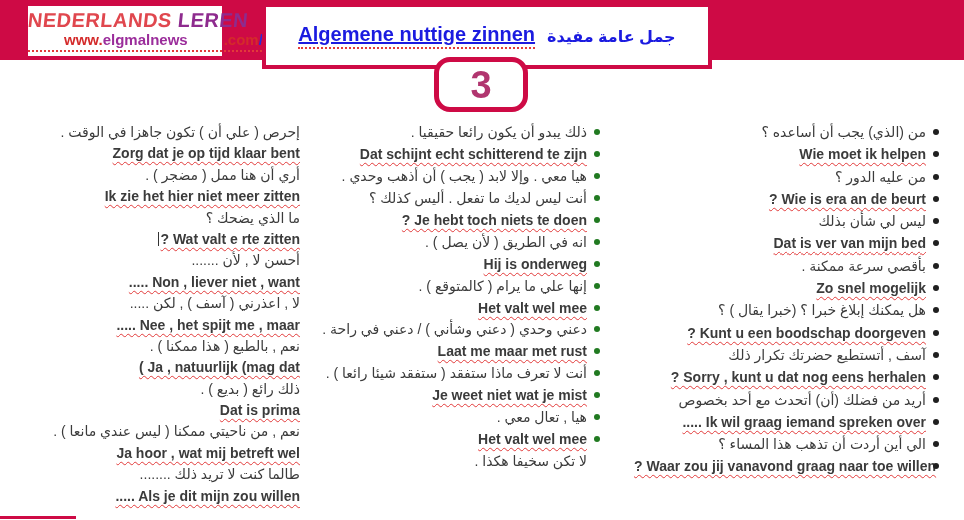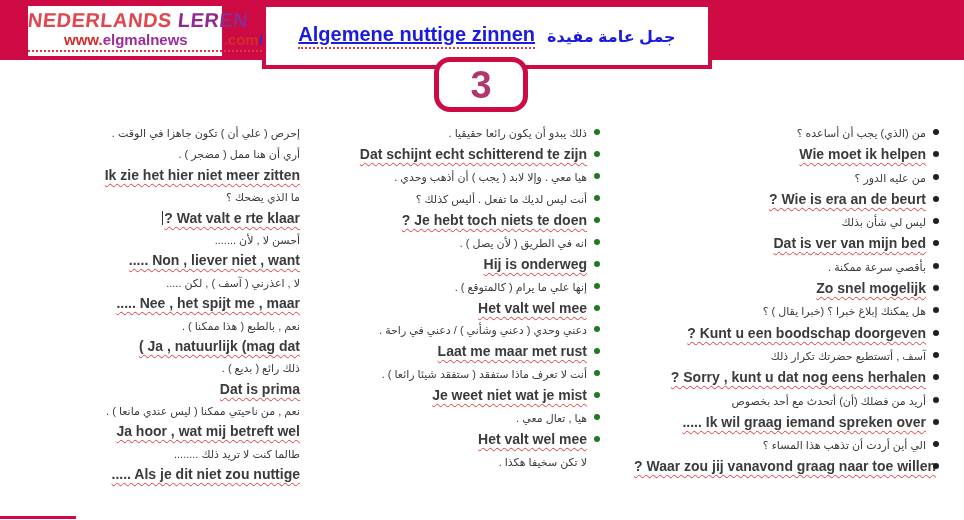--- a/index.html
+++ b/index.html
@@ -34,21 +34,21 @@
   
   .col{position:absolute;top:122px;}
   .col-right{right:22px;width:308px;}
   .col-middle{left:325px;width:278px;}
   .col-left{left:8px;width:298px;}
   .line{position:relative;text-align:right;white-space:nowrap;line-height:20px;}
   .col-right .line{height:22.3px;padding-right:16px;}
   .col-middle .line{height:21.95px;padding-right:16px;text-align:right;}
   .col-left .line{height:21.4px;padding-right:6px;}
   .bullet{position:absolute;right:3px;top:7px;width:6px;height:6px;border-radius:50%;}
-  .ar .txt{color:var(--text-dark,#3B3B3B);font-size:11px;margin-left:35px;}
+  .ar .txt{color:var(--text-dark,#3B3B3B);font-size:14px;margin-left:35px;}
   .nl .txt{color:var(--text-dark,#3B3B3B);font-size:14px;font-weight:bold;
            text-decoration:underline;text-decoration-style:wavy;
            text-decoration-color:var(--squiggle-red,#E23A3A);text-decoration-thickness:1px;
            text-underline-offset:3px;}
   .caret{display:inline-block;width:1.5px;height:14px;background:#333;vertical-align:-2px;margin-right:1px;}
 
   .bottom-line{position:absolute;left:0;top:516px;width:76px;height:3px;background:var(--crimson,#CE0A45);}
 </style>
 </head>
 <body>
@@ -106,33 +106,34 @@
       <div class="line ar" dir="rtl"><span class="txt">دعني وحدي ( دعني وشأني ) / دعني في راحة .</span><span class="bullet" style="background: rgb(33, 122, 33);"></span></div>
       <div class="line nl" dir="ltr"><span class="txt">Laat me maar met rust</span><span class="bullet" style="background: rgb(33, 122, 33);"></span></div>
       <div class="line ar" dir="rtl"><span class="txt">أنت لا تعرف ماذا ستفقد ( ستفقد شيئا رائعا ) .</span><span class="bullet" style="background: rgb(33, 122, 33);"></span></div>
       <div class="line nl" dir="ltr"><span class="txt">Je weet niet wat je mist</span><span class="bullet" style="background: rgb(33, 122, 33);"></span></div>
       <div class="line ar" dir="rtl"><span class="txt">هيا , تعال معي .</span><span class="bullet" style="background: rgb(33, 122, 33);"></span></div>
       <div class="line nl" dir="ltr"><span class="txt">Het valt wel mee</span><span class="bullet" style="background: rgb(33, 122, 33);"></span></div>
       <div class="line ar" dir="rtl"><span class="txt">لا تكن سخيفا هكذا .</span></div>
     </div>
   <div class="col col-left">
       <div class="line ar" dir="rtl"><span class="txt">إحرص ( علي أن ) تكون جاهزا في الوقت .</span></div>
+      <div class="line nl" dir="ltr"><span class="txt">Zorg dat je op tijd klaar bent</span></div>
       <div class="line ar" dir="rtl"><span class="txt">أري أن هنا ممل ( مضجر ) .</span></div>
       <div class="line nl" dir="ltr"><span class="txt">Ik zie het hier niet meer zitten</span></div>
       <div class="line ar" dir="rtl"><span class="txt">ما الذي يضحك ؟</span></div>
-      <div class="line nl" dir="ltr"><span class="caret"></span><span class="txt">? Wat valt e rte klaar</span></div>
+      <div class="line nl" dir="ltr"><span class="caret"></span><span class="txt">? Wat valt e rte zitten</span></div>
       <div class="line ar" dir="rtl"><span class="txt">أحسن لا , لأن .......</span></div>
       <div class="line nl" dir="ltr"><span class="txt">..... Non , liever niet , want</span></div>
       <div class="line ar" dir="rtl"><span class="txt">لا , اعذرني ( آسف ) , لكن .....</span></div>
       <div class="line nl" dir="ltr"><span class="txt">..... Nee , het spijt me , maar</span></div>
       <div class="line ar" dir="rtl"><span class="txt">نعم , بالطبع ( هذا ممكنا ) .</span></div>
       <div class="line nl" dir="ltr"><span class="txt">( Ja , natuurlijk (mag dat</span></div>
       <div class="line ar" dir="rtl"><span class="txt">ذلك رائع ( بديع ) .</span></div>
       <div class="line nl" dir="ltr"><span class="txt">Dat is prima</span></div>
       <div class="line ar" dir="rtl"><span class="txt">نعم , من ناحيتي ممكنا ( ليس عندي مانعا ) .</span></div>
       <div class="line nl" dir="ltr"><span class="txt">Ja hoor , wat mij betreft wel</span></div>
       <div class="line ar" dir="rtl"><span class="txt">طالما كنت لا تريد ذلك ........</span></div>
-      <div class="line nl" dir="ltr"><span class="txt">..... Als je dit niet zou nuttige</span></div>
+      <div class="line nl" dir="ltr"><span class="txt">..... Als je dit mijn zou willen</span></div>
     </div>
 
   <div class="bottom-line"></div>
 
 </div>
 
 </body></html>

